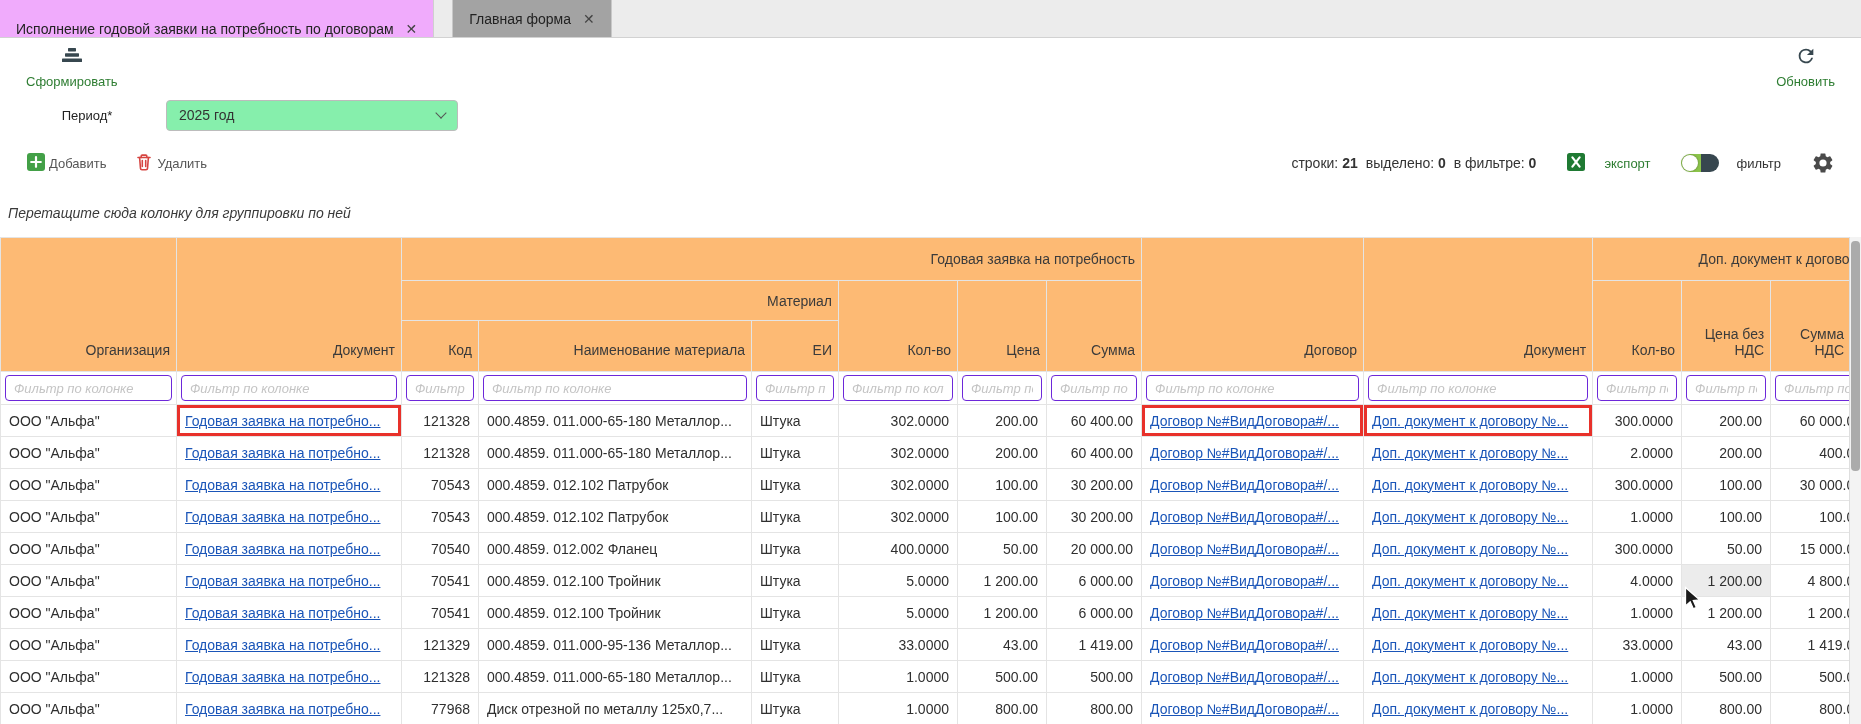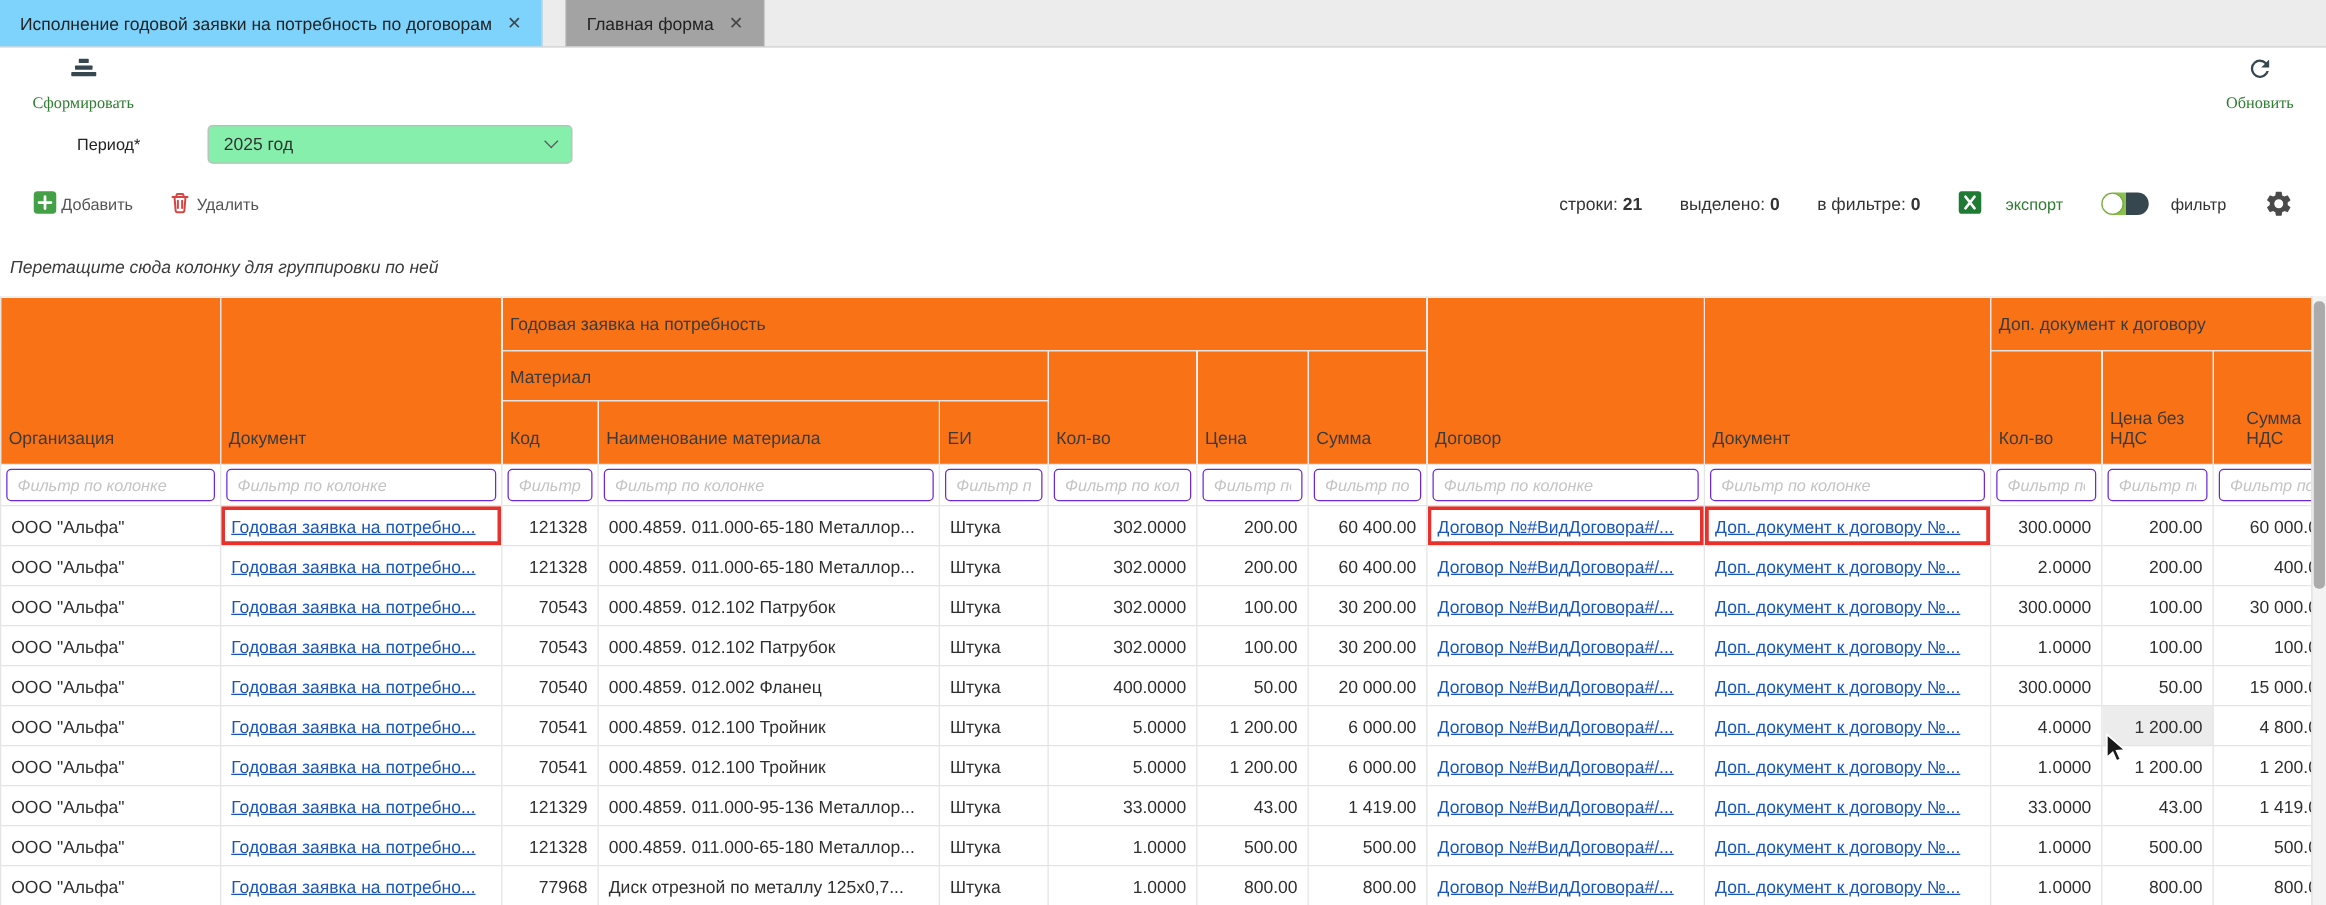--- a/index.html
+++ b/index.html
@@ -3,61 +3,61 @@
 <meta charset="utf-8">
 <style>
   * { margin:0; padding:0; box-sizing:border-box; }
   html,body { width:1861px; height:724px; overflow:hidden; background:#fff;
               font-family:"Liberation Sans","DejaVu Sans",sans-serif; color:#333; }
   body { position:relative; }
 
   
   .tabbar { height:38px; background:#ececec; border-bottom:1px solid #d2d2d2; display:flex; align-items:stretch; }
   .tab { display:flex; align-items:center; gap:12px; padding:0 16px; font-size:14px; color:#222; cursor:pointer; }
-  .tab.active { background:#7dd3fc; border-right:1px solid #cfcfcf; }
+  .tab.active { background:#f0abfc; border-right:1px solid #cfcfcf;align-items:flex-end; }
   .tab.inactive { background:#a3a3a3; border-left:1px solid #c8c8c8; border-right:1px solid #c8c8c8; margin-left:18px; }
   .tab-close { font-size:14px; color:#444; cursor:pointer; }
 
   
   .toolbar-top { height:58px; display:flex; justify-content:space-between; align-items:center; padding:0 26px; }
   .tool-btn { display:flex; flex-direction:column; align-items:center; gap:3px; cursor:pointer; }
-  .tool-btn .lbl { font-size:13px; color:#2e7d32;font-family:Liberation Serif, serif; }
+  .tool-btn .lbl { font-size:13px; color:#2e7d32; }
 
   
   .period-row { height:38px; display:flex; align-items:center; padding-left:8px; }
   .period-label { font-size:13px; color:#222; width:158px;text-align:center; }
   .select-box { width:292px; height:31px; border:1px solid #bcbcbc; border-radius:4px; background:#86efac;
                 display:flex; align-items:center; justify-content:space-between; padding:0 12px; font-size:14px; cursor:pointer; }
   .chevron { width:8px; height:8px; border-right:1.7px solid #555; border-bottom:1.7px solid #555;
              transform:rotate(45deg); margin-top:-4px; }
 
   
   .grid-toolbar { height:58px; display:flex; align-items:center; padding:0 26px; }
   .gt-left { display:flex; gap:28px; }
   .gt-btn { display:flex; flex-direction:row; align-items:center; gap:3px; font-size:13px; color:#555; cursor:pointer; }
   .gt-right { margin-left:auto; display:flex; align-items:center; gap:30px; }
-  .stats { font-size:14px; color:#333; display:flex; gap:30px; white-space:nowrap; }
+  .stats { font-size:14px; color:#333; display:flex; gap:8px; white-space:nowrap; }
   .stats b { font-weight:bold; }
   .stack { display:flex; align-items:center; gap:18px; font-size:13px; cursor:pointer; }
   .stack.export .lbl { color:#2e7d32; }
   .stack.filter .lbl { color:#333; }
   .toggle { width:38px; height:18px; border-radius:9px; position:relative;
             background:linear-gradient(to right,#8bc34a 0 52%,#37474f 52% 100%); }
   .knob { position:absolute; left:1px; top:1px; width:16px; height:16px; border-radius:50%;
           background:#fff; box-shadow:0 0 2px rgba(0,0,0,.45); }
   .gear { cursor:pointer; display:flex; }
 
   
   .group-hint { height:45px; padding:13px 0 0 8px; font-style:italic; font-size:14px; color:#3a3a3a; }
 
   
   .table-wrap { position:relative; width:1861px; overflow:hidden; }
   table { border-collapse:collapse; table-layout:fixed; width:1870px; }
   th, td { border:1px solid #e4e4e4; }
-  thead th { background:#f97316; font-weight:normal; font-size:14px; color:#3b3b3b; text-align:left; overflow:hidden; }
+  thead th { background:#fdba74; font-weight:normal; font-size:14px; color:#3b3b3b; text-align:right; overflow:hidden; }
   tr.h1 { height:43px; } tr.h2 { height:40px; } tr.h3 { height:51px; }
   th.leaf { vertical-align:bottom; padding:0 6px 13px 6px; }
   th.grp  { vertical-align:middle; padding:0 6px; }
   th.wrap { padding-left:26px; padding-right:26px; }
   tr.filter-row { height:33px; }
   tr.filter-row td { background:#fff; padding:0 4px; }
   .filter-input { width:100%; height:26px; border:1px solid #6d28d9; border-radius:4px; padding:0 8px;
                   font-size:13px; font-family:inherit; color:#333; outline:none; }
   .filter-input::placeholder { color:#c4c4c4; font-style:italic; }
   input::placeholder { text-overflow:ellipsis; }

